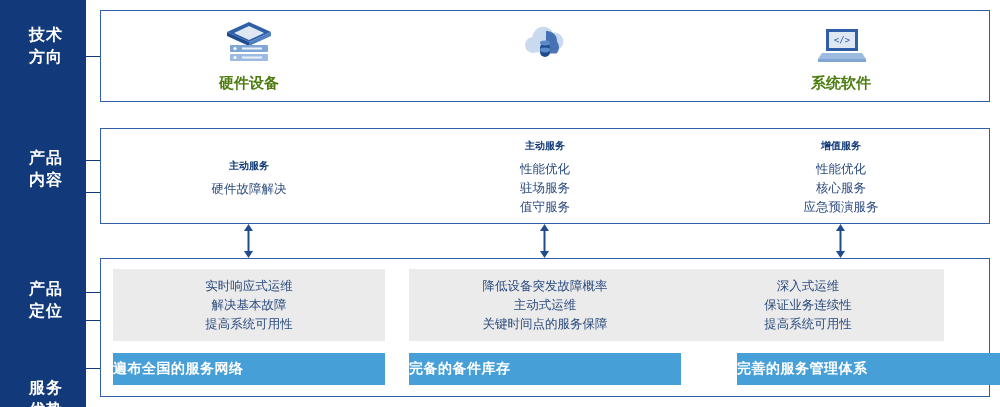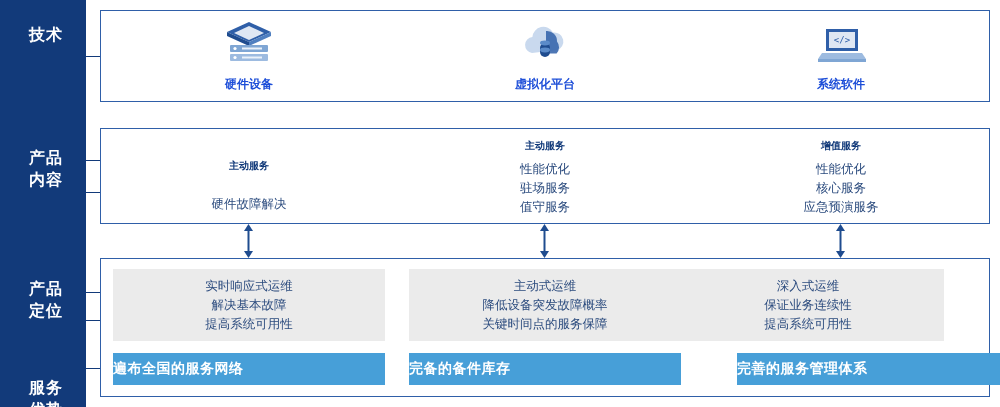--- a/index.html
+++ b/index.html
@@ -72,23 +72,23 @@
     top: 0;
     width: 296px;
     height: 92px;
   }
   .tech-title {
     position: absolute;
     left: 0;
     right: 0;
     bottom: 10px;
     text-align: center;
-    font-size: 12px;
+    font-size: 15px;
     font-weight: bold;
-    color: #1d4ed8;
+    color: #4d7c0f;
   }
   .tech-icon {
     position: absolute;
     top: 8px;
     left: 50%;
     transform: translateX(-50%);
     width: 58px;
     height: 48px;
   }
 
@@ -113,21 +113,21 @@
     margin-top: 10px;
   }
   .content-head.single { margin-top: 30px; }
   .content-list {
     text-align: center;
     font-size: 12.5px;
     color: #2b4b7e;
     line-height: 19px;
     margin-top: 7px;
   }
-  .content-list.single { margin-top: 22px; }
+  .content-list.single { margin-top: 7px; }
 
   
   .dbl-arrow {
     position: absolute;
     width: 11px;
     height: 34px;
   }
 
   
   #bottom-box {
@@ -172,20 +172,21 @@
 </style>
 </head>
 <body>
 
 <div id="canvas">
 
   <div class="rail"></div>
 
   <div class="rail-label rail-tech">
     <span>技术</span>
+    <span>方向</span>
   </div>
   <div class="rail-label rail-content">
     <span>产品</span>
     <span>内容</span>
   </div>
   <div class="rail-label rail-position">
     <span>产品</span>
     <span>定位</span>
   </div>
   <div class="rail-label rail-advantage">
@@ -227,21 +228,20 @@
         <svg viewBox="0 0 58 48" width="58" height="48">
           <g>
             <path d="M16 34 a8 8 0 0 1 0.4 -15.9 a11 11 0 0 1 20.6 -4.6 a9 9 0 0 1 4 17.5 z" fill="#c9d9ee"></path>
             <path d="M30 12 a10 10 0 0 1 11 10.5 a9 9 0 0 1 -0.4 11.9 h-10.6 z" fill="#2f5fa8" opacity="0.85"></path>
             <rect x="24" y="24" width="10" height="14" rx="5" fill="#1f4c8f"></rect>
             <ellipse cx="29" cy="24" rx="5" ry="2.4" fill="#5b8bc9"></ellipse>
             <ellipse cx="29" cy="31" rx="5" ry="2.4" fill="#5b8bc9"></ellipse>
           </g>
         </svg>
       </div>
-      <div class="tech-title">虚拟化平台</div>
     </div>
 
     <div class="tech-col" style="left:592px;">
       <div class="tech-icon">
         <svg viewBox="0 0 58 48" width="58" height="48">
           <g>
             <polygon points="14,10 46,10 46,32 14,32" fill="#2f5fa8"></polygon>
             <polygon points="17,13 43,13 43,29 17,29" fill="#dfe7f3"></polygon>
             <text x="30" y="24" font-family="DejaVu Sans Mono, monospace" font-size="9" fill="#2f5fa8" text-anchor="middle">&lt;/&gt;</text>
             <polygon points="10,34 50,34 54,40 6,40" fill="#9dbbe0"></polygon>
@@ -308,22 +308,22 @@
     <div class="pos-card" style="left:12px;">
       <div class="pos-line">实时响应式运维</div>
       <div class="pos-line">解决基本故障</div>
       <div class="pos-line">提高系统可用性</div>
     </div>
     <div class="adv-card" style="left:12px;">
       <span class="adv-text">遍布全国的服务网络</span>
     </div>
 
     <div class="pos-card" style="left:308px;">
+      <div class="pos-line">降低设备突发故障概率</div>
       <div class="pos-line">主动式运维</div>
-      <div class="pos-line">降低设备突发故障概率</div>
       <div class="pos-line">关键时间点的服务保障</div>
     </div>
     <div class="adv-card" style="left:308px;">
       <span class="adv-text">完备的备件库存</span>
     </div>
 
     <div class="pos-card" style="left:571px;">
       <div class="pos-line">深入式运维</div>
       <div class="pos-line">保证业务连续性</div>
       <div class="pos-line">提高系统可用性</div>

